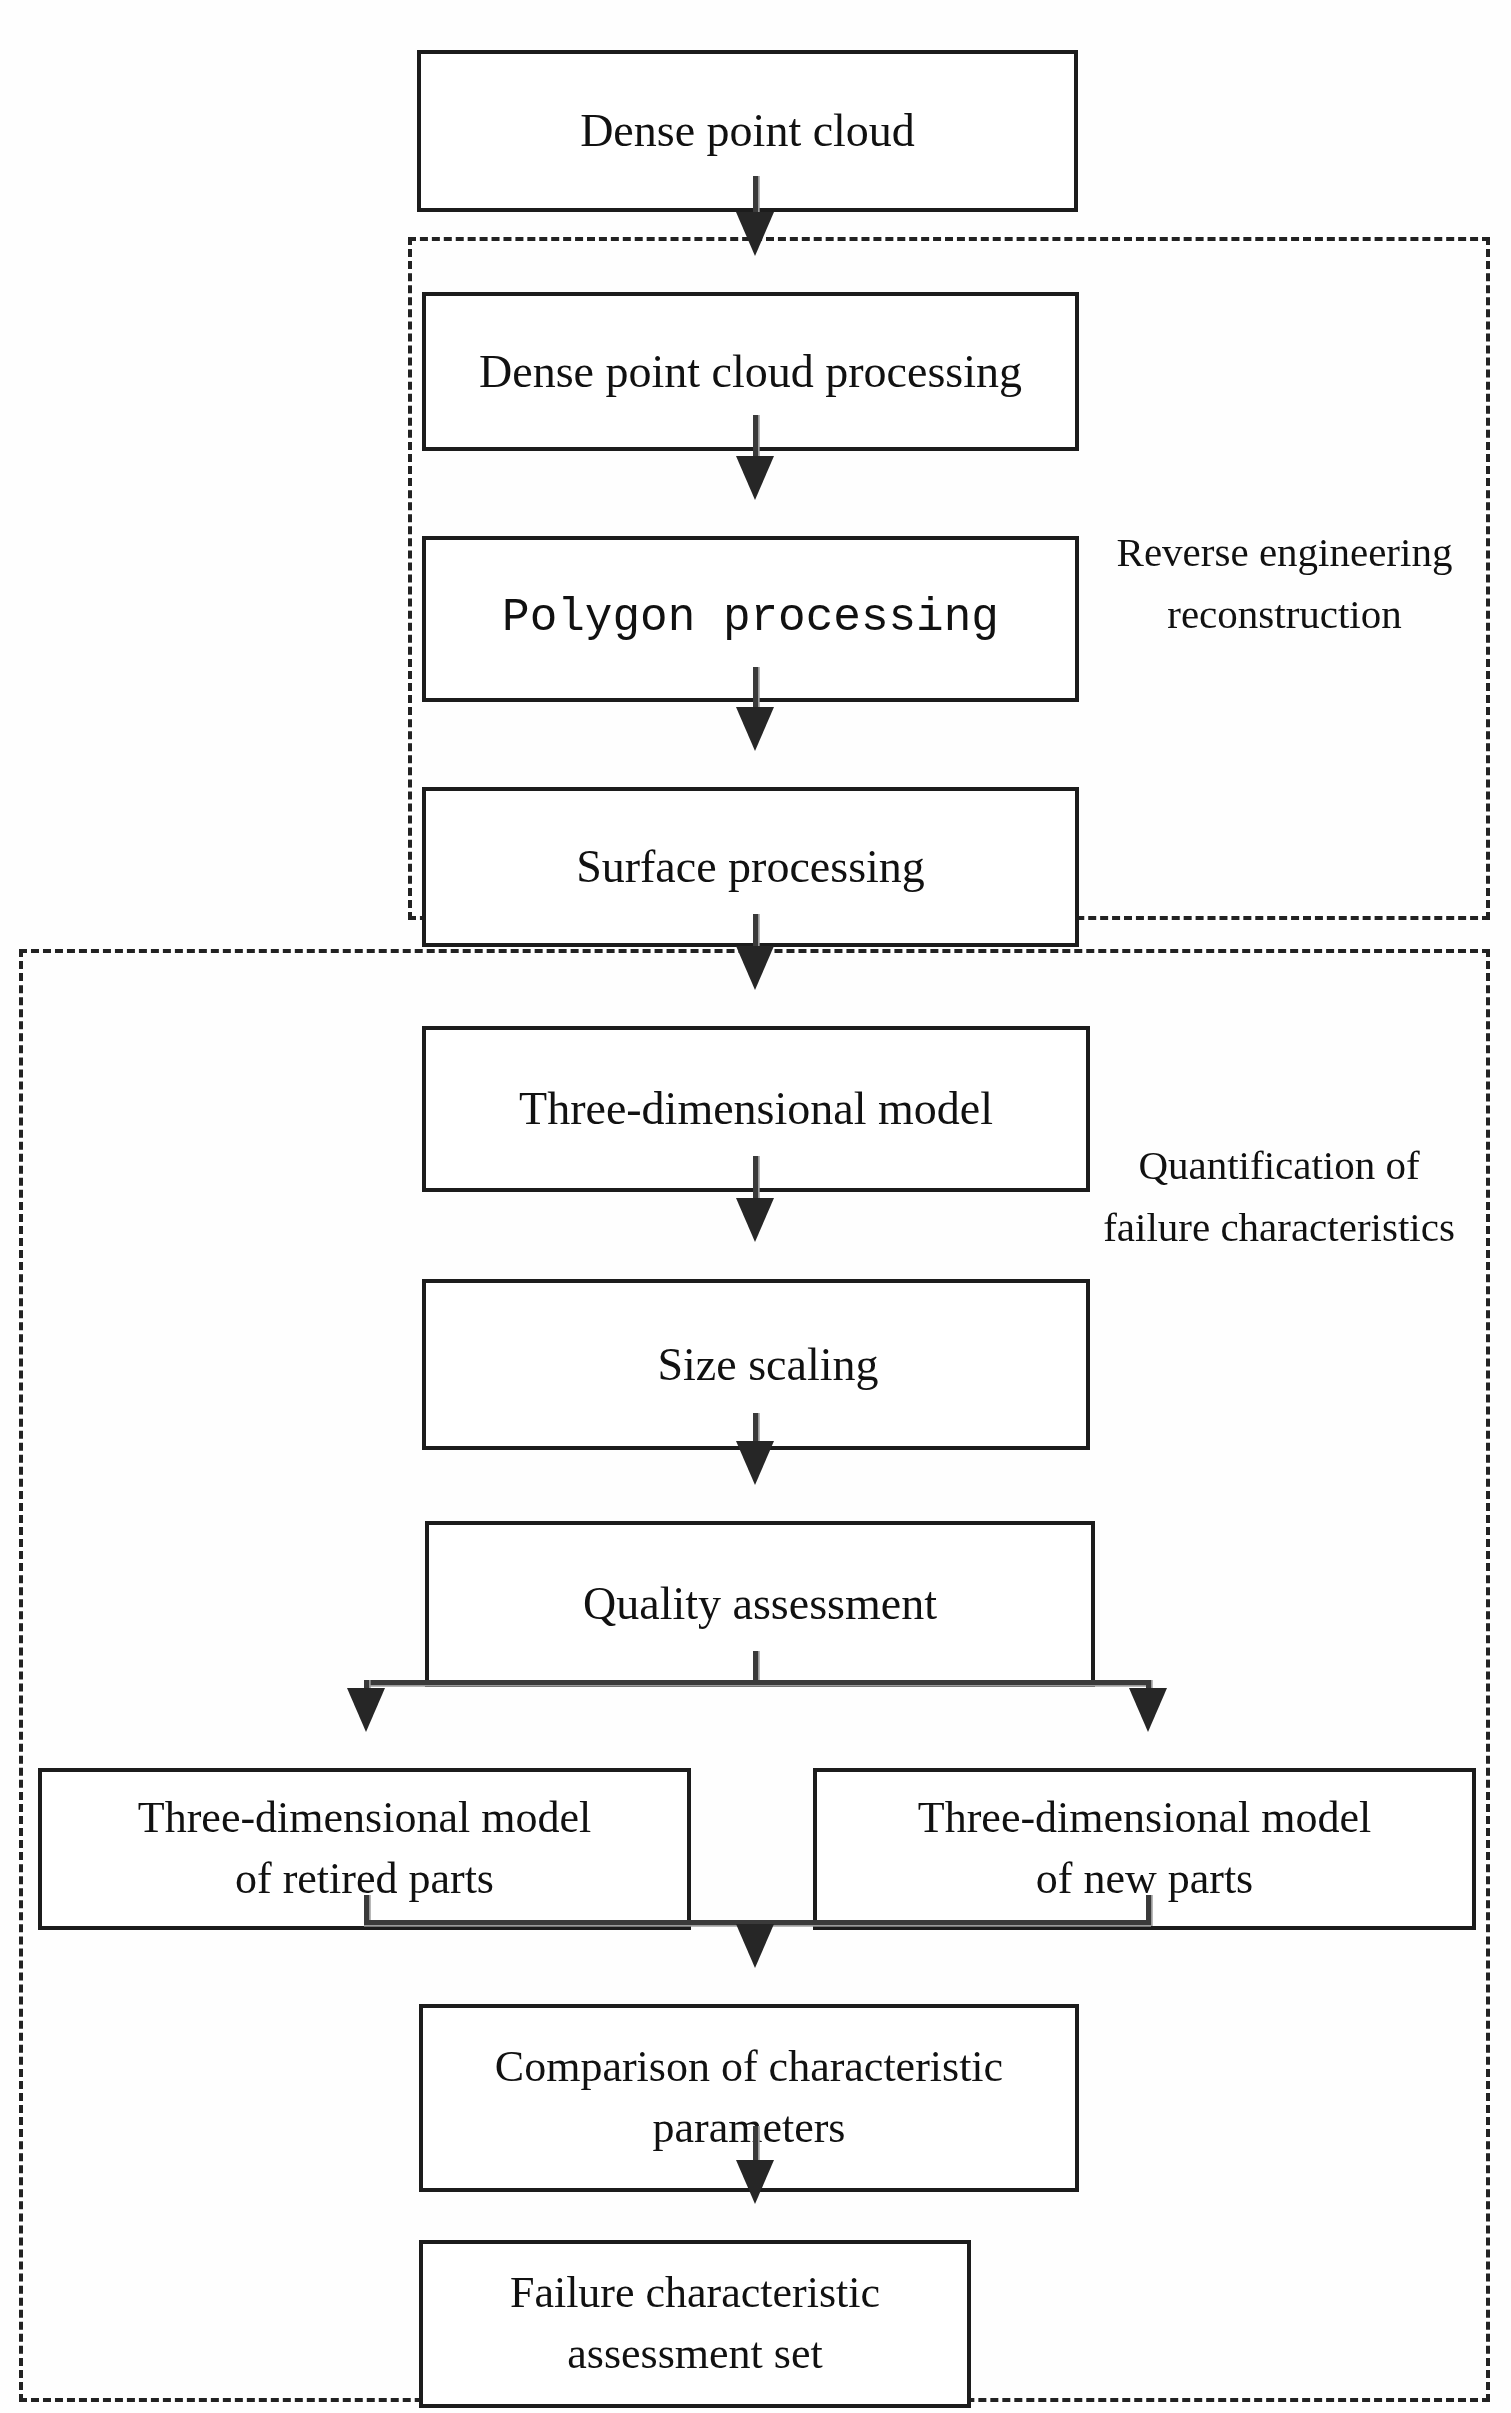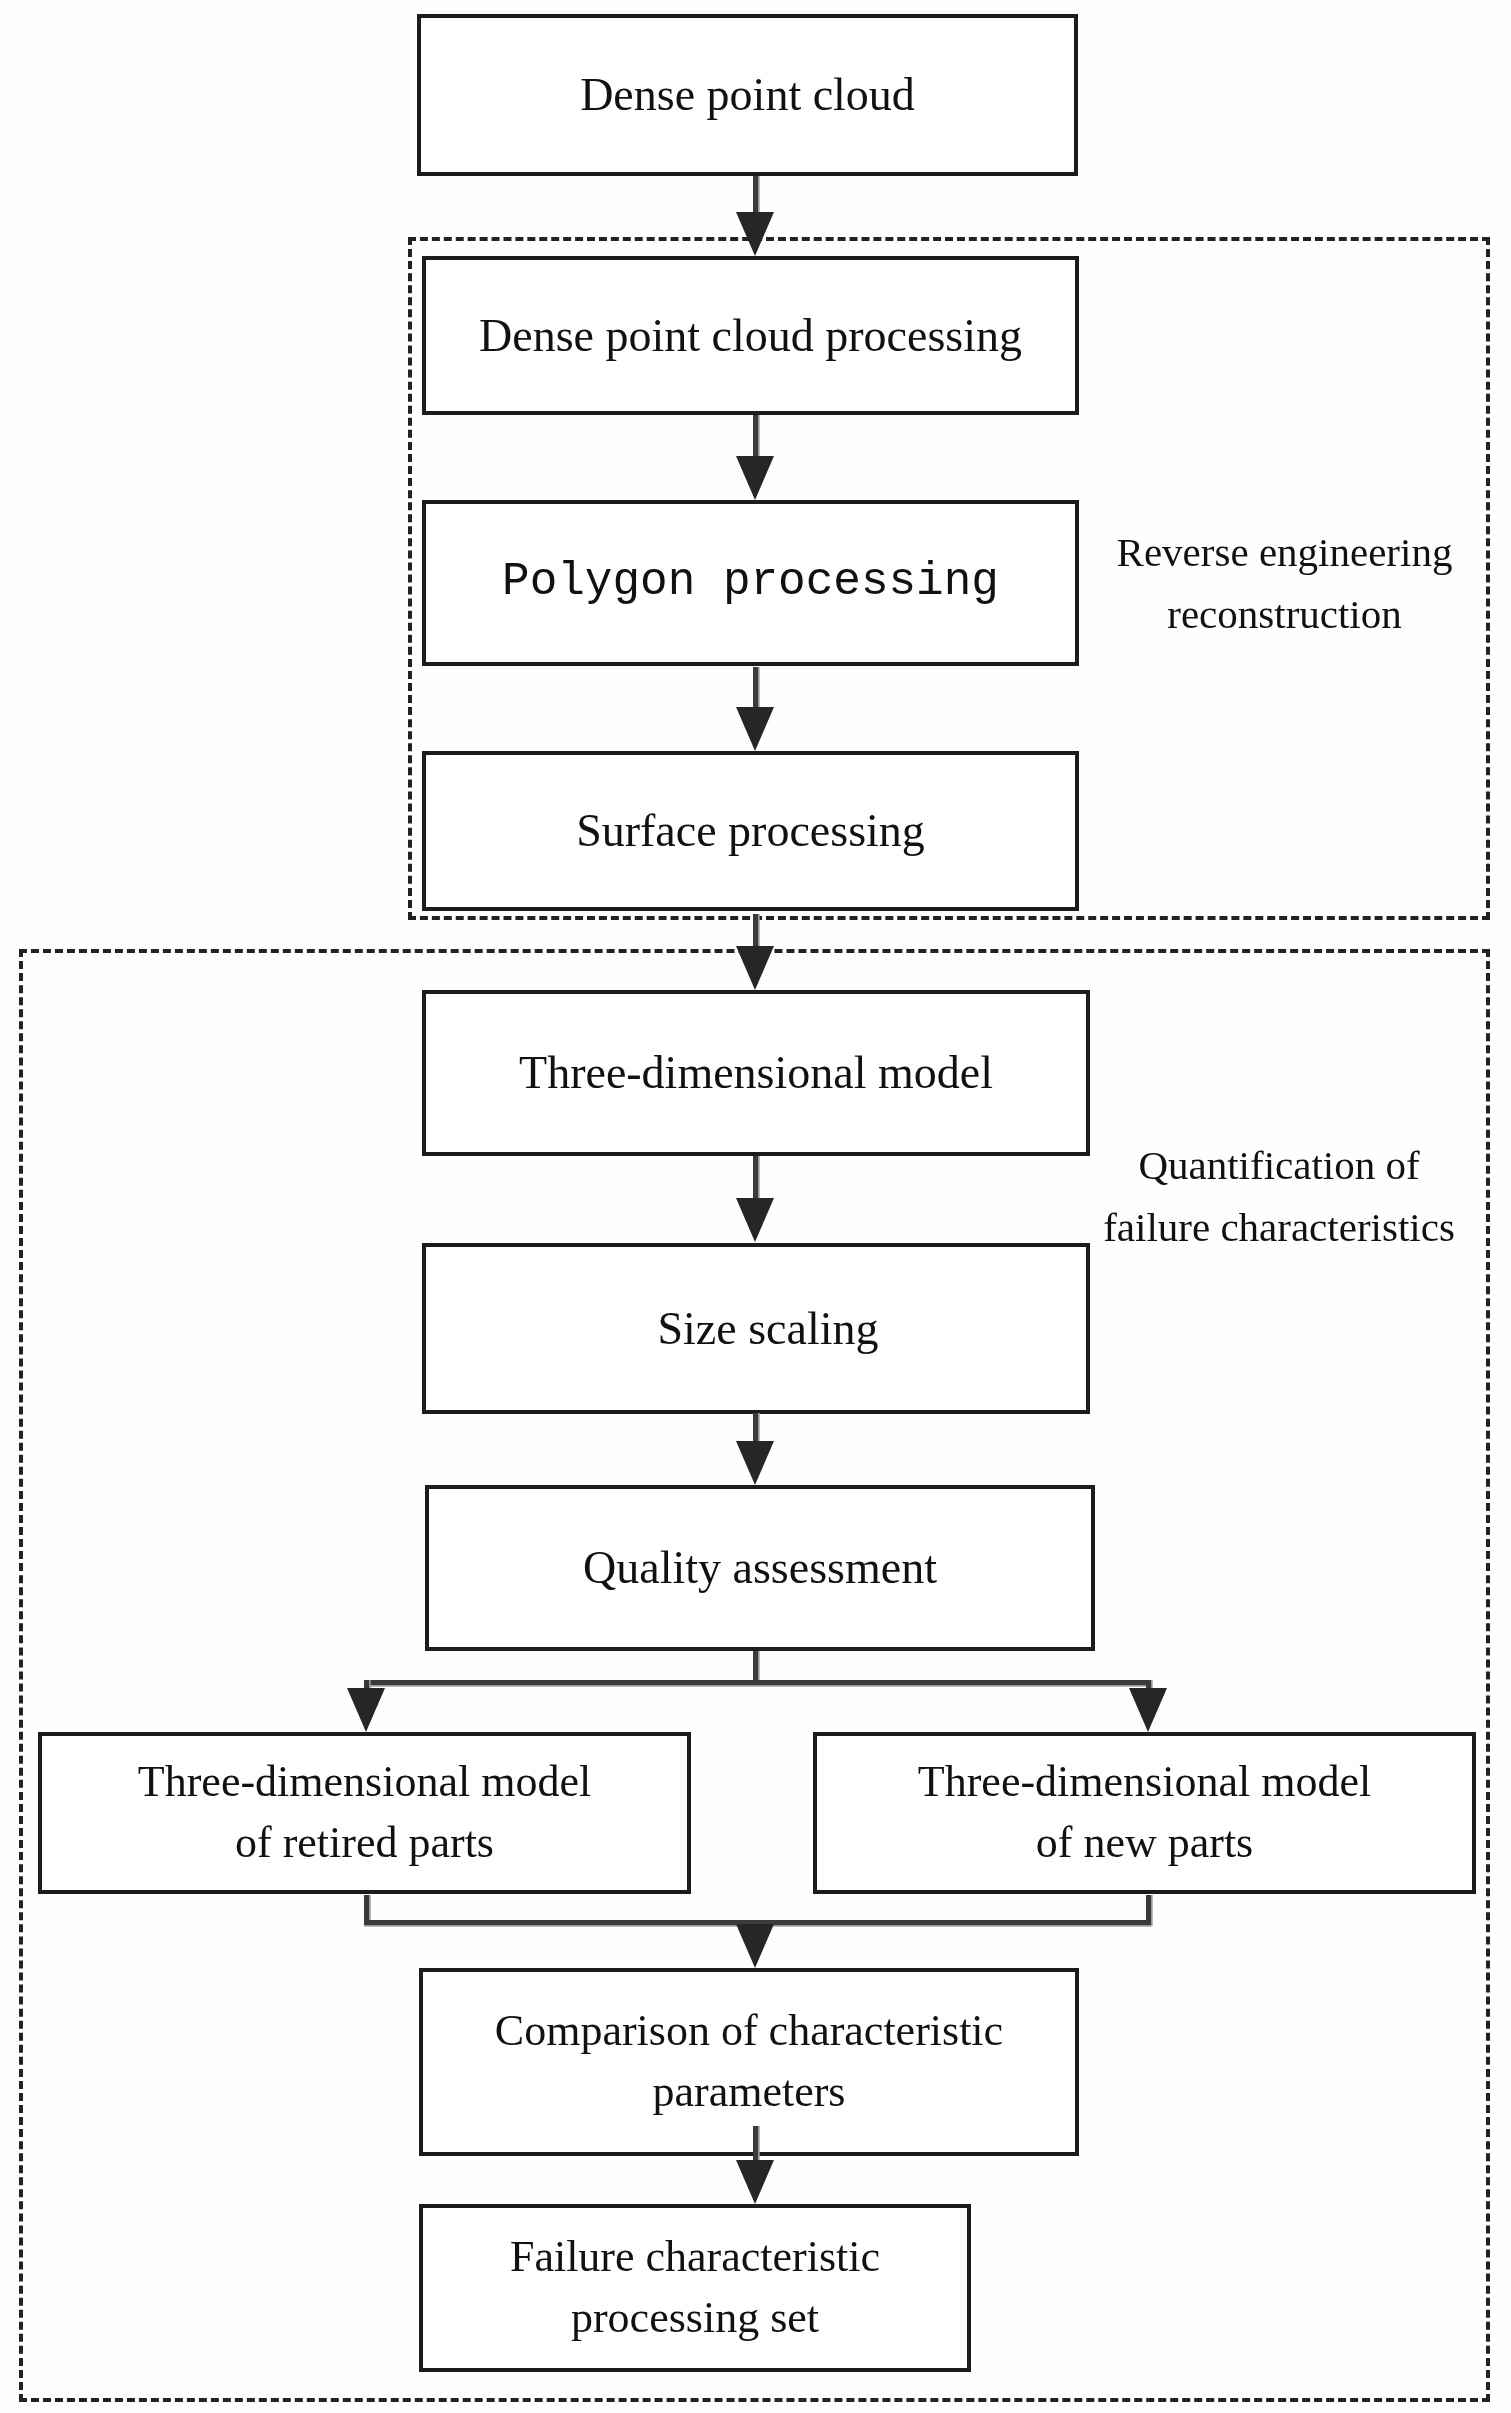--- a/index.html
+++ b/index.html
@@ -22,20 +22,21 @@
     border: 4.3px solid #1c1c1c;
     display: flex;
     flex-direction: column;
     align-items: center;
     justify-content: center;
     text-align: center;
     font-size: 46px;
     line-height: 1.38;
     box-sizing: border-box;
     z-index: 3;
+    margin-top: 36px;
   }
   .node.two-line { font-size: 44px; }
   .group {
     position: absolute;
     border: 4.3px dashed #222222;
     box-sizing: border-box;
     z-index: 1;
     background: transparent;
   }
   .group-label {
@@ -124,21 +125,21 @@
     <span>of new parts</span>
   </div>
 
   <div class="node two-line" style="left:419px; top:1968px; width:660px; height:188px;">
     <span>Comparison of characteristic</span>
     <span>parameters</span>
   </div>
 
   <div class="node two-line" style="left:419px; top:2204px; width:552px; height:168px;">
     <span>Failure characteristic</span>
-    <span>processing set</span>
+    <span>assessment set</span>
   </div>
 
   <div class="vline" style="left:753px; top:176px; height:41px;"></div>
   <div class="arrowhead" style="left:736px; top:212px;"></div>
 
   <div class="vline" style="left:753px; top:415px; height:44px;"></div>
   <div class="arrowhead" style="left:736px; top:456px;"></div>
 
   <div class="vline" style="left:753px; top:667px; height:44px;"></div>
   <div class="arrowhead" style="left:736px; top:707px;"></div>

